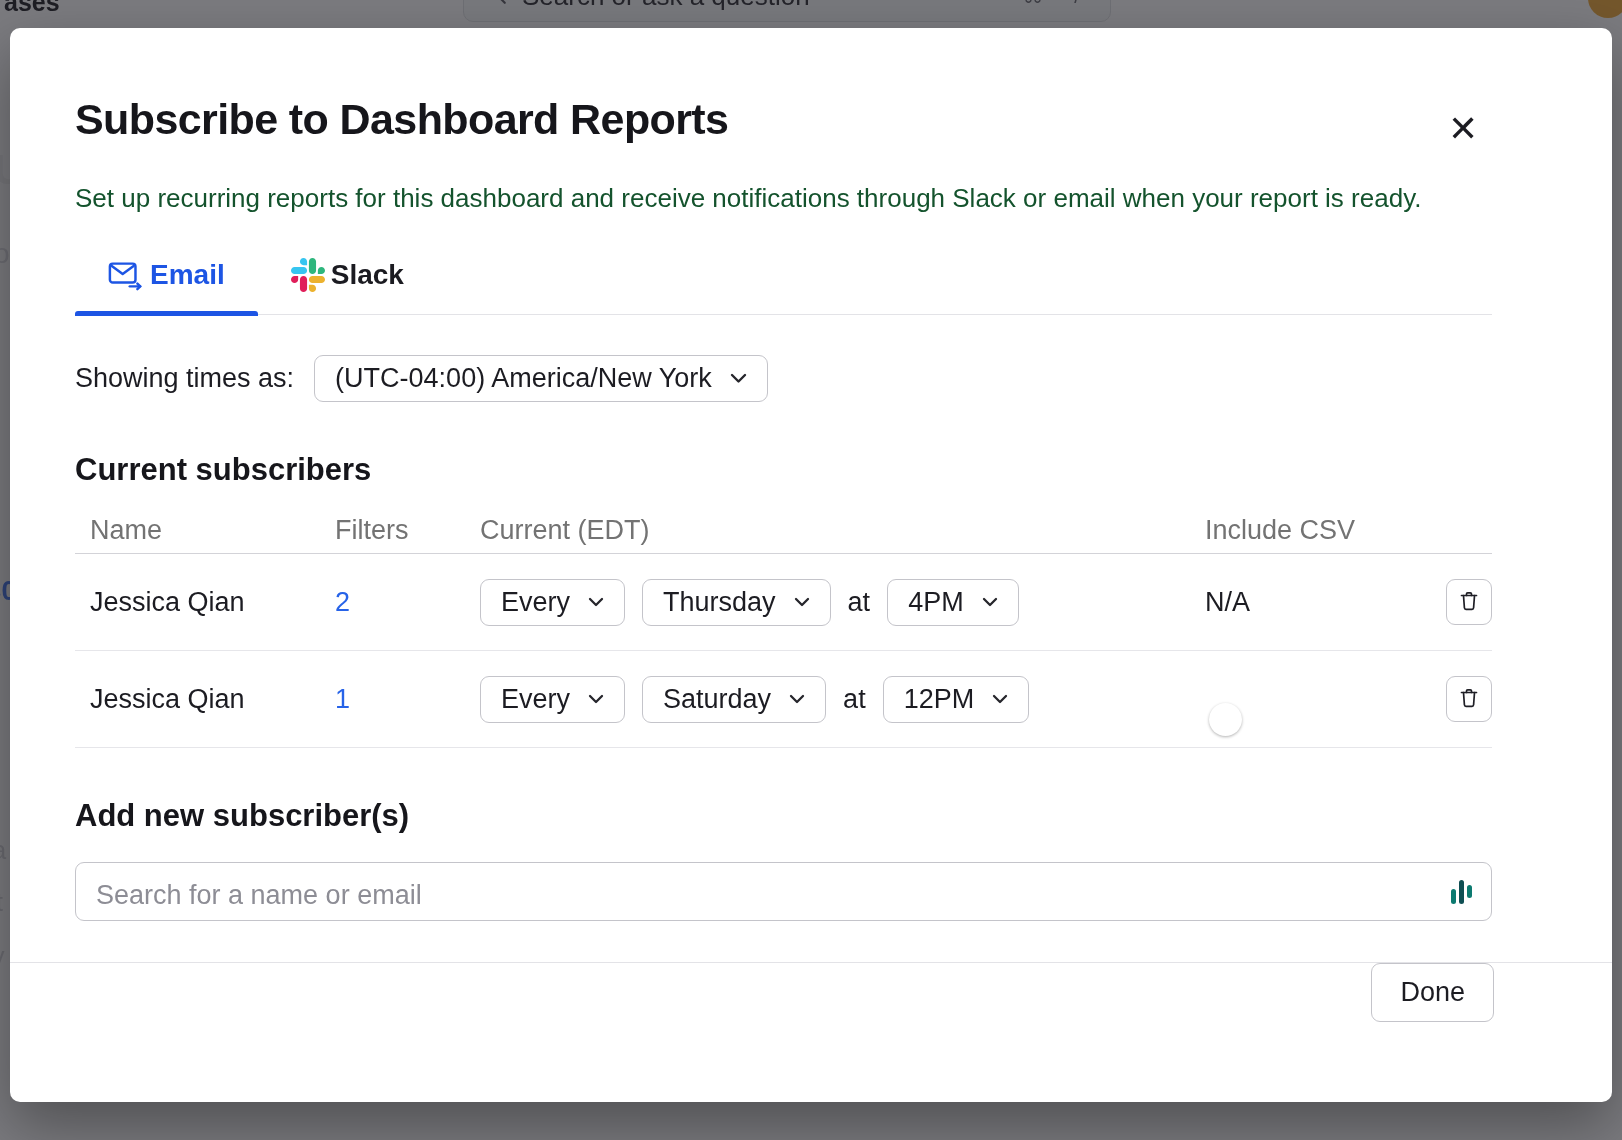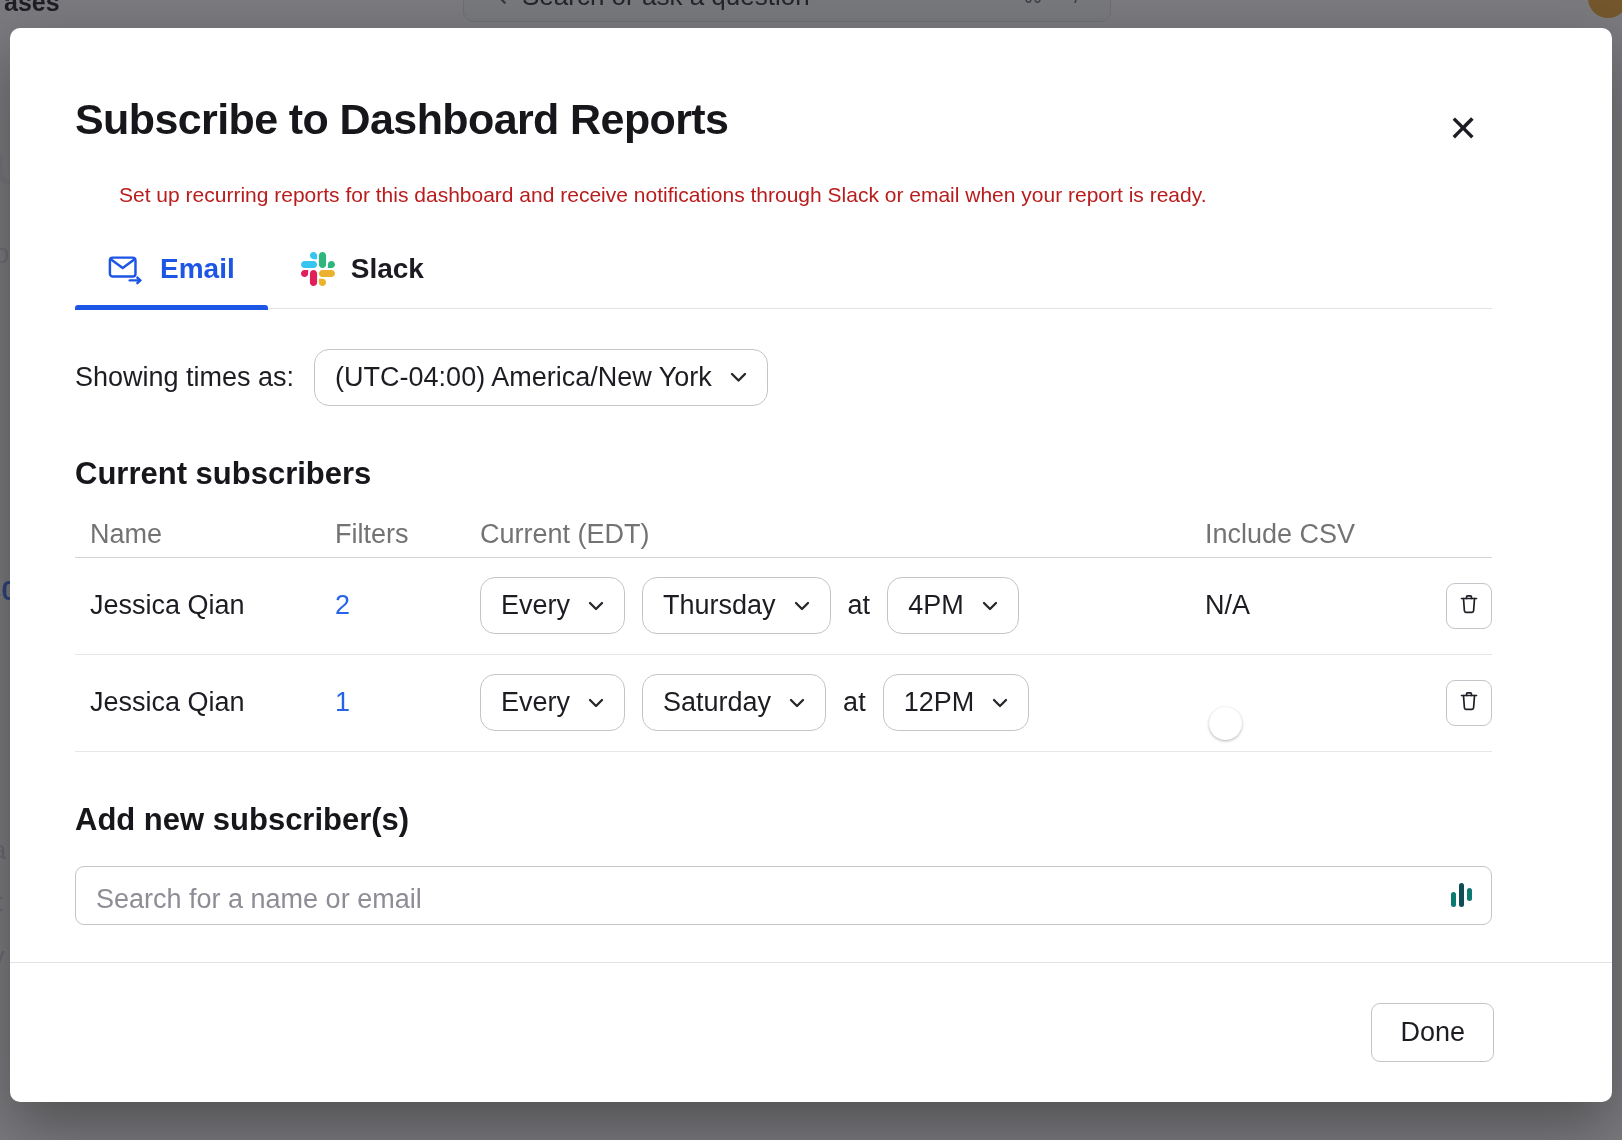--- a/index.html
+++ b/index.html
@@ -37,39 +37,39 @@
     box-shadow:0 24px 60px rgba(0,0,0,0.35);
     display:flex; flex-direction:column;
   }
   .modal-body { flex:1; padding:66px 120px 0 65px; position:relative; overflow:hidden; }
   .close-btn {
     position:absolute; top:78px; right:126px; width:46px; height:46px;
     background:none; border:none; font-size:36px; line-height:1; color:#1c1c22;
     cursor:pointer; font-family:inherit;
   }
   .title { font-size:43px; line-height:1.2; font-weight:700; color:#16161b; letter-spacing:-0.6px; }
-  .desc { margin-top:36px; font-size:21px; line-height:1.25; color:#b91c1c;margin-left:44px; }
+  .desc { margin-top:36px; font-size:26px; line-height:1.25; color:#14532d; }
 
   .tabs { margin-top:44px; display:flex; border-bottom:1px solid #e3e3e7; }
   .tab {
-    display:flex; align-items:center; gap:16px;
+    display:flex; align-items:center; gap:6px;
     padding:0 33px 22px; position:relative; cursor:pointer;
     font-size:28px; font-weight:700; color:#1b1b21;
   }
   .tab.active { color:#1d55e4; }
   .tab.active::after {
     content:""; position:absolute; left:0; right:0; bottom:-2px; height:5px;
     background:#1d55e4; border-radius:3px 3px 0 0;
   }
   .tab .ticon { display:flex; align-items:center; }
 
   .tz-row { margin-top:40px; display:flex; align-items:center; gap:20px; font-size:27px; color:#1c1c22;text-align:right; }
   .select {
-    display:inline-flex; align-items:center; gap:18px; height:57px; padding:0 20px;
-    border:1.5px solid #c4c4ca; border-radius:15px; background:#fff;
+    display:inline-flex; align-items:center; gap:18px; height:47px; padding:0 20px;
+    border:1.5px solid #c4c4ca; border-radius:9px; background:#fff;
     font-size:27px; color:#1c1c22; cursor:pointer; white-space:nowrap;
   }
   .chev { display:inline-flex; }
 
   .section-h { margin-top:50px; font-size:31px; font-weight:700; color:#16161b; }
 
   .table { margin-top:20px; }
   .thead, .trow {
     display:grid; grid-template-columns:245px 145px 725px 227px 1fr;
     align-items:center; padding-left:15px;
@@ -95,21 +95,21 @@
   .search-wrap { margin-top:28px; position:relative; }
   .search-input {
     width:100%; height:59px; border:1.5px solid #c4c4ca; border-radius:9px;
     font-size:27px; color:#1c1c22; padding:8px 64px 0 20px; font-family:inherit; background:#fff;
   }
   .search-input::placeholder { color:#8d8d95; }
   .input-icon { position:absolute; right:18px; top:50%; transform:translateY(-50%); display:flex; }
 
   .footer {
     height:140px; border-top:1px solid #e3e3e7;
-    display:flex; align-items:center; justify-content:flex-end; padding-right:118px;
+    display:flex; justify-content:flex-end; padding-right:118px;
   }
   .done-btn {
     height:59px; padding:0 28px; border:1.5px solid #c4c4ca; border-radius:9px;
     background:#fff; font-size:27px; color:#1c1c22; font-family:inherit; cursor:pointer;
   }
 </style>
 </head>
 <body>
 
 <div class="bg">

